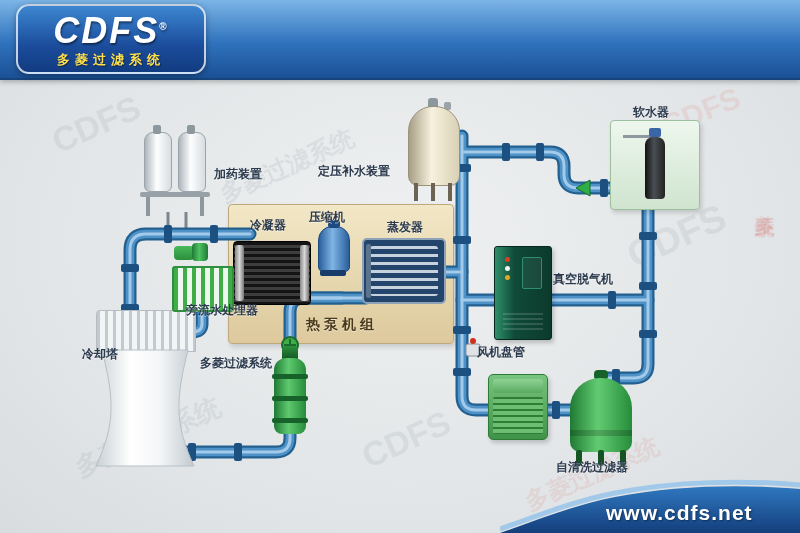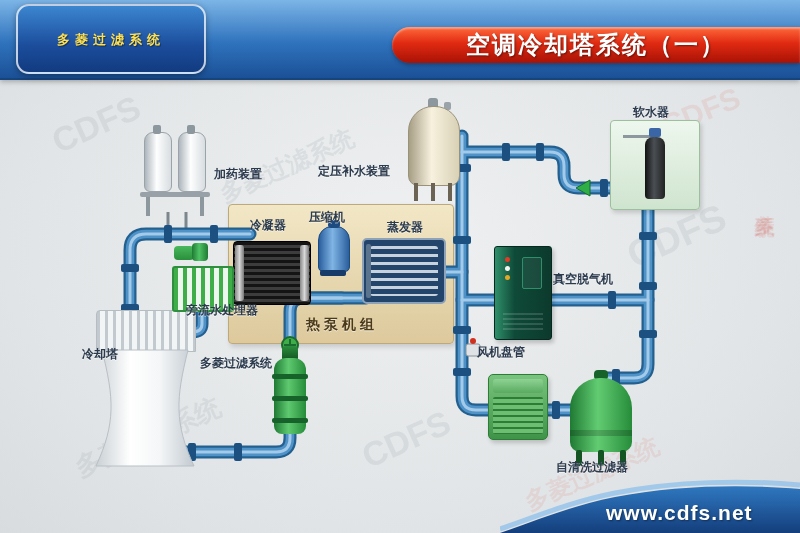--- a/index.html
+++ b/index.html
@@ -339,24 +339,22 @@
   <span class="lbl big" style="left:306px;top:316px">热泵机组</span>
   <span class="lbl" style="left:186px;top:302px">旁流水处理器</span>
   <span class="lbl" style="left:82px;top:346px">冷却塔</span>
   <span class="lbl" style="left:200px;top:355px">多菱过滤系统</span>
   <span class="lbl" style="left:553px;top:271px">真空脱气机</span>
   <span class="lbl" style="left:477px;top:344px">风机盘管</span>
   <span class="lbl" style="left:556px;top:459px">自清洗过滤器</span>
 
   <div class="header">
     <div class="logo">
+      <div class="logo-brand"><span>CDFS</span><sup>®</sup></div>
       <div class="logo-tagline">多菱过滤系统</div>
-    </div>
-    <div class="title-band">
-      <span class="title-text">空调冷却塔系统（一）</span>
     </div>
   </div>
 
   <svg class="footer-wave" width="300" height="55" viewBox="0 0 300 55">
     <defs>
       <linearGradient id="footGrad" x1="0" y1="0" x2="0" y2="1">
         <stop offset="0" stop-color="#2f78c0"></stop>
         <stop offset="1" stop-color="#143e7c"></stop>
       </linearGradient>
     </defs>

